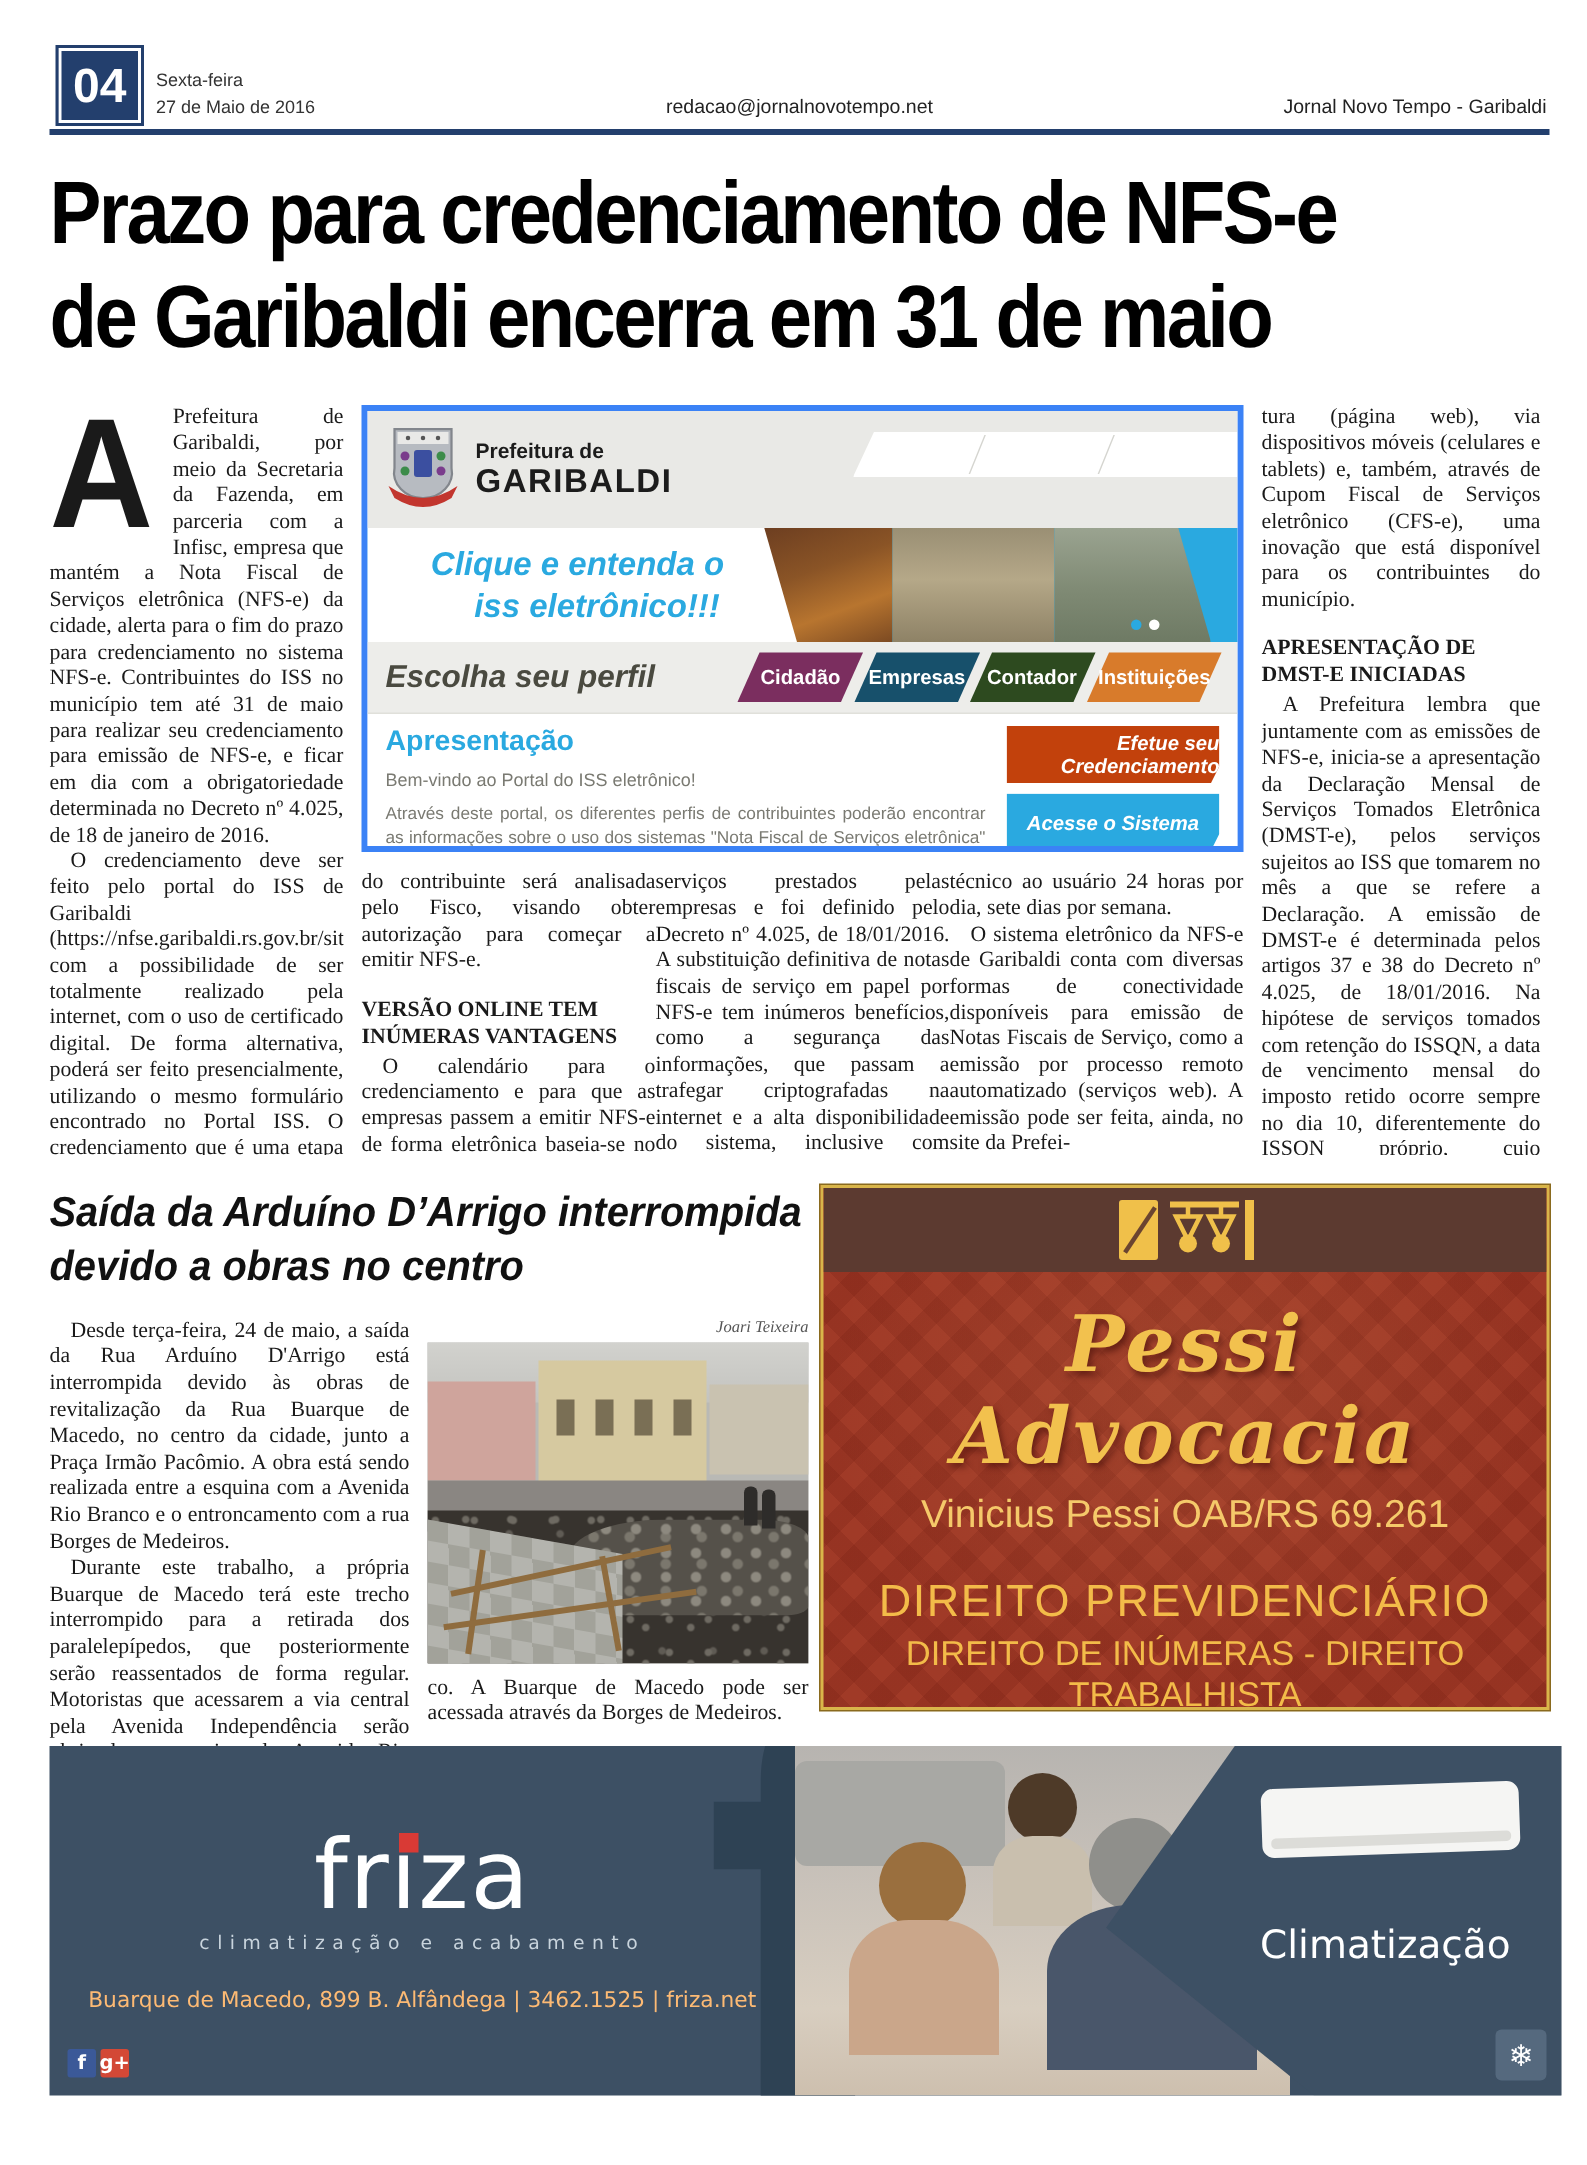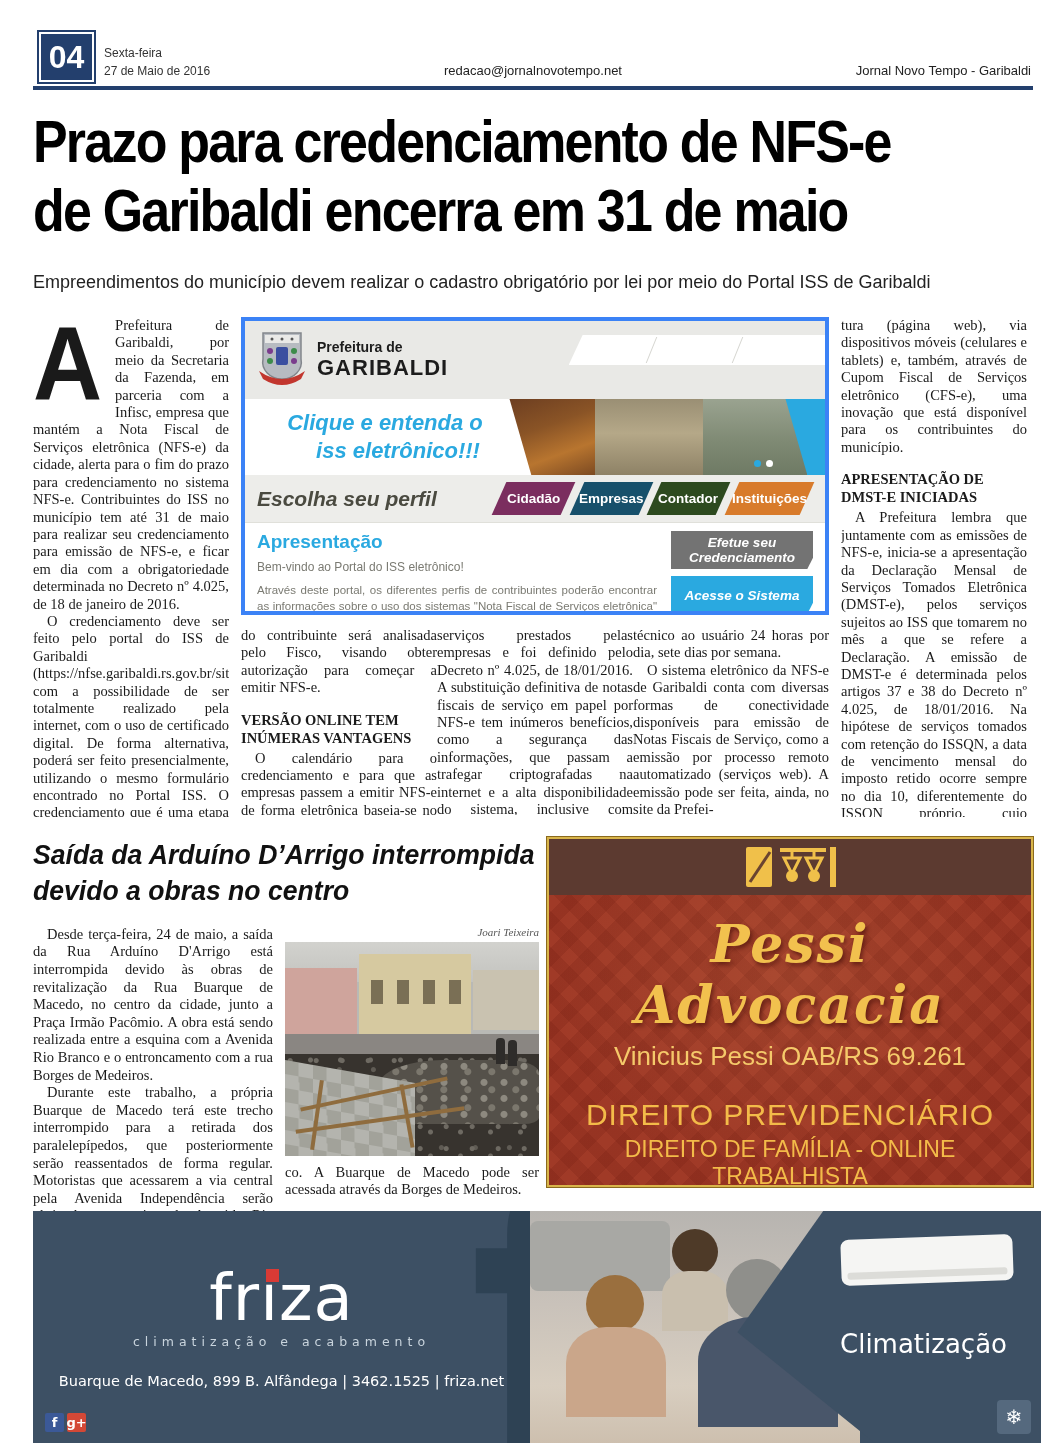--- a/index.html
+++ b/index.html
@@ -121,21 +121,21 @@
   .pessi-lawyer { font-size:26px; color:#f5c96a; margin-top:6px; }
   .pessi-a1 { font-size:30px; color:#f3bb49; margin-top:26px; letter-spacing:1px; }
   .pessi-a2 { font-size:23px; color:#f3bb49; margin-top:4px; }
 
   
   .friza { position:relative; margin-top:22px; width:1008px; height:233px; overflow:hidden; }
   .friza-left { position:absolute; left:0; top:0; bottom:0; width:497px; display:flex; flex-direction:column; align-items:center; justify-content:center; z-index:4; }
   .friza-logo { position:relative; font-family:"DejaVu Sans",sans-serif; font-size:64px; color:#fff; letter-spacing:1px; line-height:1; }
   .friza-dot { position:absolute; left:57px; top:3px; width:13px; height:13px; }
   .friza-tag { font-family:"DejaVu Sans",sans-serif; font-size:12.5px; letter-spacing:5px; color:#c9d4dd; margin-top:4px; }
-  .friza-addr { font-family:"DejaVu Sans",sans-serif; font-size:14.5px; color:#ffffff; margin-top:24px; }
+  .friza-addr { font-family:"DejaVu Sans",sans-serif; font-size:14.5px; color:#fdba74; margin-top:24px; }
   .friza-bigf { position:absolute; left:436px; top:-70px; font-family:"DejaVu Sans",sans-serif; font-weight:bold; font-size:360px; color:#2e4254; z-index:1; line-height:1; }
   .friza-photo { position:absolute; left:497px; top:0; bottom:0; width:330px; z-index:2;
                  background:linear-gradient(180deg,#b7b4b0 0%,#c9c2ba 40%,#d8cec0 75%,#cdbfae 100%); }
   .fp-couch { position:absolute; left:0; top:10px; width:140px; height:70px; background:#a8a8a4; border-radius:8px; }
   .fp-head { position:absolute; border-radius:50%; }
   .fp-body { position:absolute; border-radius:40% 40% 0 0; }
   .friza-right { position:absolute; right:0; top:0; bottom:0; width:330px; z-index:3; background:#3d5064;
                  clip-path:polygon(34% 0, 100% 0, 100% 100%, 50% 100%, 8% 52%); }
   .friza-ac { position:absolute; right:28px; top:26px; width:172px; height:46px; background:#f5f5f3; border-radius:8px; transform:rotate(-2deg); }
   .friza-ac::after { content:""; position:absolute; left:6px; right:6px; bottom:6px; height:7px; background:#dcdcd8; border-radius:3px; }
@@ -161,21 +161,20 @@
     </div>
     <div class="mast-email" data-name="newsroom-email">redacao@jornalnovotempo.net</div>
     <div class="mast-name" data-name="newspaper-name">Jornal Novo Tempo - Garibaldi</div>
   </header>
   <div class="mast-rule" data-name="masthead-rule" style="background-color: rgb(35, 63, 109);"></div>
 
   <h1 class="headline" data-name="main-headline">
     <span data-name="headline-line-1">Prazo para credenciamento de NFS-e</span>
     <span data-name="headline-line-2">de Garibaldi encerra em 31 de maio</span>
   </h1>
-  <p class="deck" data-name="subheadline">Empreendimentos do município devem realizar o cadastro obrigatório por lei por meio do Portal ISS de Garibaldi</p>
 
   <section class="article-grid" data-name="main-article-body">
     <div class="acol left-col" data-name="article-column-1">
       <p data-name="paragraph"><span class="dropcap" data-name="drop-cap">A</span><span data-name="paragraph-text">Prefeitura de Garibaldi, por meio da Secretaria da Fazenda, em parceria com a Infisc, empresa que mantém a Nota Fiscal de Serviços eletrônica (NFS-e) da cidade, alerta para o fim do prazo para credenciamento no sistema NFS-e. Contribuintes do ISS no município tem até 31 de maio para realizar seu credenciamento para emissão de NFS-e, e ficar em dia com a obrigatoriedade determinada no Decreto nº 4.025, de 18 de janeiro de 2016.</span></p>
       <p class="indent" data-name="paragraph">O credenciamento deve ser feito pelo portal do ISS de Garibaldi (https://nfse.garibaldi.rs.gov.br/site/), com a possibilidade de ser totalmente realizado pela internet, com o uso de certificado digital. De forma alternativa, poderá ser feito presencialmente, utilizando o mesmo formulário encontrado no Portal ISS. O credenciamento que é uma etapa obrigatória, é o momento em que a documentação</p>
     </div>
 
     <div class="mid-area" data-name="article-middle-area">
 
       <div class="portal" data-name="portal-screenshot">
@@ -242,21 +241,21 @@
           </div>
         </div>
 
         <div class="p-content" data-name="portal-content">
           <div class="p-content-left" data-name="portal-presentation">
             <div class="p-apres" data-name="presentation-title">Apresentação</div>
             <div class="p-welcome" data-name="welcome-text">Bem-vindo ao Portal do ISS eletrônico!</div>
             <div class="p-desc" data-name="portal-description">Através deste portal, os diferentes perfis de contribuintes poderão encontrar as informações sobre o uso dos sistemas "Nota Fiscal de Serviços eletrônica" (NFS-e) e "Declaração Mensal de Serviços eletrônica" (DMS-e).</div>
           </div>
           <div class="p-content-right" data-name="portal-actions">
-            <button class="p-action" data-name="credenciamento-button" style="background-color: #737373;">Efetue seu Credenciamento</button>
+            <button class="p-action" data-name="credenciamento-button" style="background-color: #c2410c; text-align: right;">Efetue seu Credenciamento</button>
             <button class="p-action" data-name="acesse-sistema-button" style="background-color: rgb(42, 169, 224);">Acesse o Sistema</button>
           </div>
         </div>
       </div>
 
       <div class="sub-cols" data-name="article-sub-columns">
         <div class="acol" data-name="article-column-2">
           <p data-name="paragraph">do contribuinte será analisada pelo Fisco, visando obter autorização para começar a emitir NFS-e.</p>
           <h3 class="subhead" data-name="section-subhead">VERSÃO ONLINE TEM INÚMERAS VANTAGENS</h3>
           <p class="indent" data-name="paragraph">O calendário para o credenciamento e para que as empresas passem a emitir NFS-e de forma eletrônica baseia-se no valor dos</p>
@@ -329,21 +328,21 @@
           <circle cx="52" cy="32" r="6" fill="#f0c04a"></circle>
           <line x1="74" y1="6" x2="74" y2="14" stroke="#f0c04a" stroke-width="3"></line>
           <path d="M66 14 h16 l-8 16 z" fill="none" stroke="#f0c04a" stroke-width="3"></path>
           <circle cx="74" cy="32" r="6" fill="#f0c04a"></circle>
           <rect x="90" y="3" width="6" height="40" fill="#f0c04a"></rect>
         </svg>
       </div>
       <div class="pessi-name" data-name="pessi-firm-name">Pessi Advocacia</div>
       <div class="pessi-lawyer" data-name="pessi-lawyer">Vinicius Pessi OAB/RS 69.261</div>
       <div class="pessi-a1" data-name="pessi-practice-area-main">DIREITO PREVIDENCIÁRIO</div>
-      <div class="pessi-a2" data-name="pessi-practice-area-2">DIREITO DE FAMÍLIA - ONLINE TRABALHISTA</div>
+      <div class="pessi-a2" data-name="pessi-practice-area-2">DIREITO DE INÚMERAS - DIREITO TRABALHISTA</div>
 
     </aside>
   </section>
 
   <section class="friza" data-name="friza-ad" style="background-color: rgb(61, 80, 100);">
     <div class="friza-bigf" data-name="friza-big-f-graphic">f</div>
     <div class="friza-photo" data-name="friza-family-photo">
       <div class="fp-couch" data-name="photo-couch"></div>
       <div class="fp-head" style="left:56px; top:64px; width:58px; height:58px; background:#9a6f3e" data-name="photo-mother"></div>
       <div class="fp-body" style="left:36px; top:116px; width:100px; height:90px; background:#caa68a" data-name="photo-mother-body"></div>

